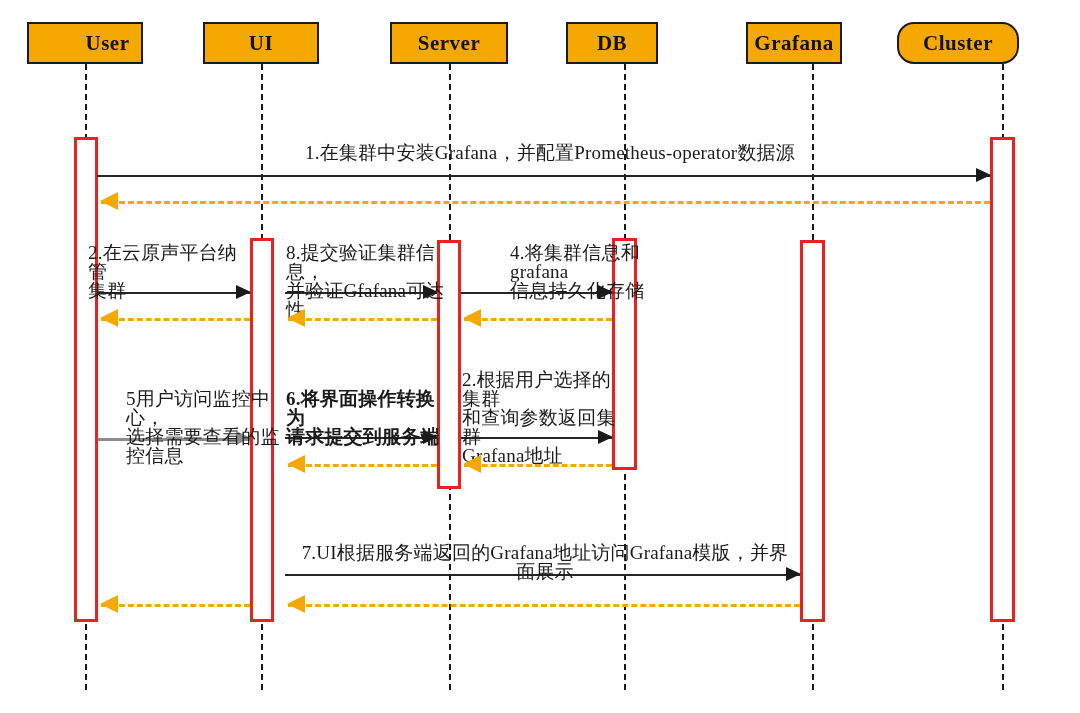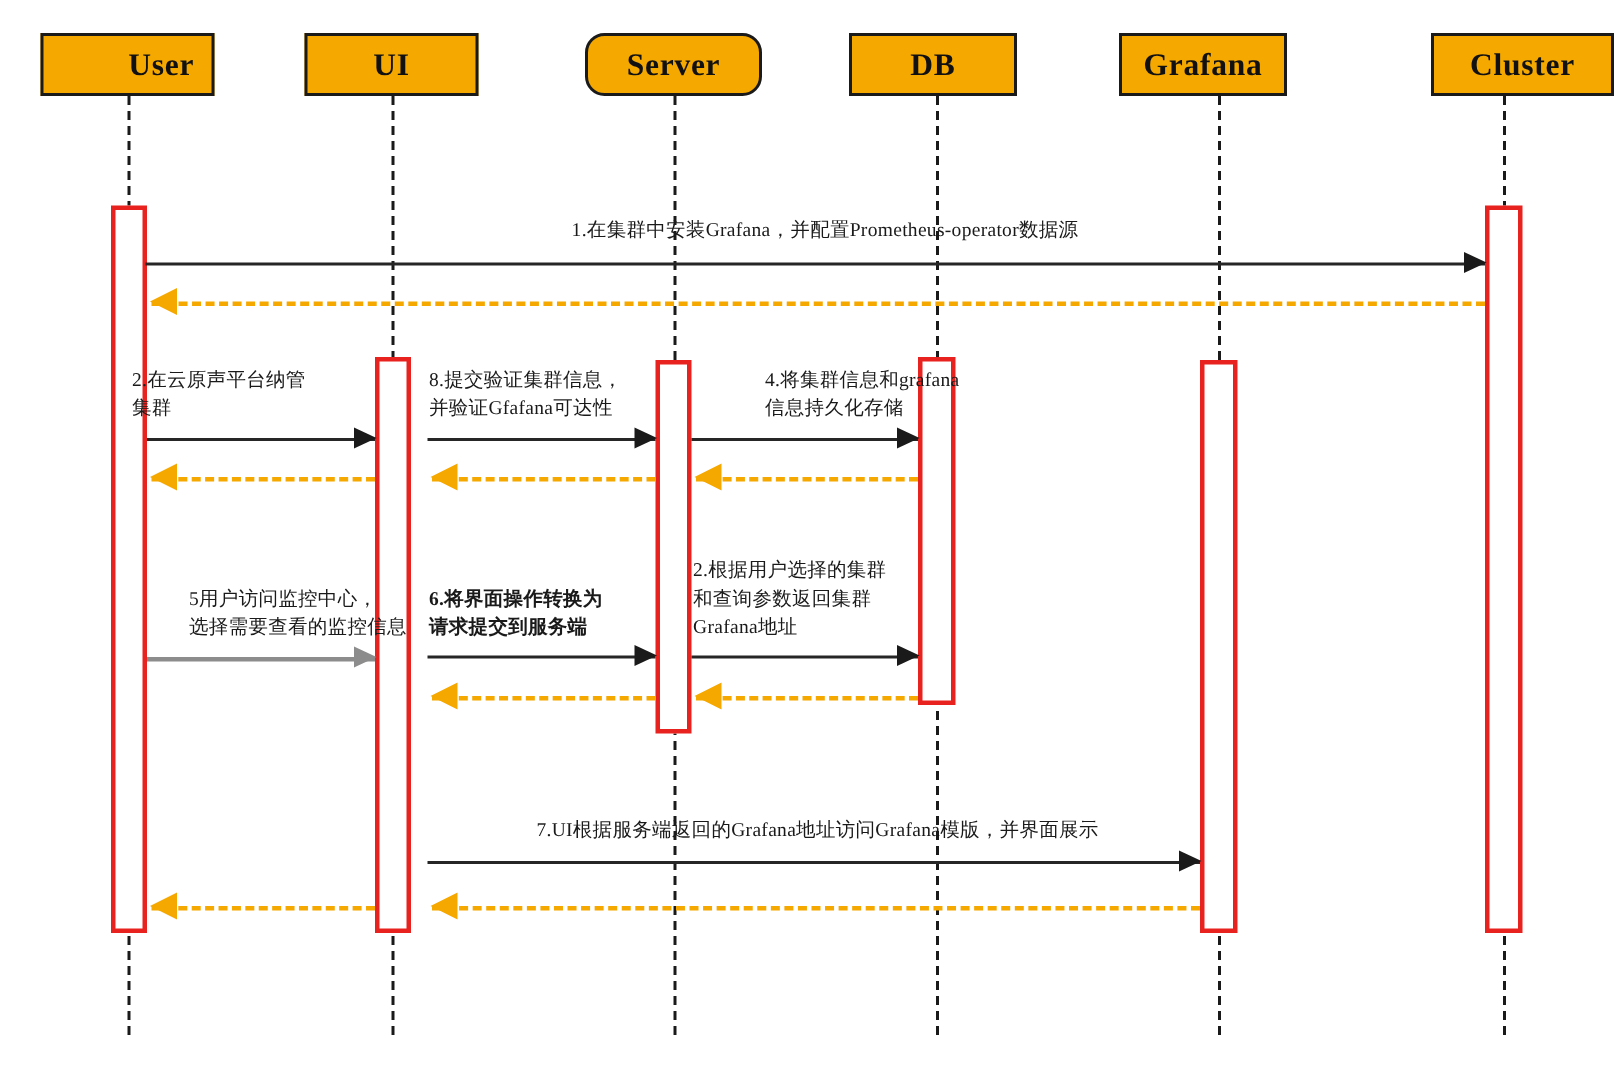--- a/index.html
+++ b/index.html
@@ -91,21 +91,21 @@
     left: -1px;
     top: -9px;
     border-top: 9px solid transparent;
     border-bottom: 9px solid transparent;
     border-right: 18px solid #F5A800;
   }
   
   .msg-label {
     position: absolute;
     color: #1a1a1a;
-    font-size: 13px;
+    font-size: 19px;
     line-height: 19px;
     font-family: "Liberation Serif", "DejaVu Serif", serif;
     white-space: pre-line;
     letter-spacing: 0.2px;
   }
   .msg-label.center {
     text-align: center;
   }
 </style>
 </head>
@@ -209,26 +209,26 @@
         <div class="head left"></div>
       </div>
     </div>
   <div id="participants-layer">
       <div class="participant" style="left: 27px; top: 22px; width: 116px; height: 42px; padding-left: 45px;">
         <span>User</span>
       </div>
       <div class="participant" style="left: 203px; top: 22px; width: 116px; height: 42px;">
         <span>UI</span>
       </div>
-      <div class="participant" style="left: 390px; top: 22px; width: 118px; height: 42px; border-radius: 13px;">
+      <div class="participant" style="left: 390px; top: 22px; width: 118px; height: 42px;">
         <span>Server</span>
       </div>
-      <div class="participant" style="left: 566px; top: 22px; width: 112px; height: 42px;">
+      <div class="participant" style="left: 566px; top: 22px; width: 92px; height: 42px;">
         <span>DB</span>
       </div>
-      <div class="participant" style="left: 746px; top: 22px; width: 112px; height: 42px;">
+      <div class="participant" style="left: 746px; top: 22px; width: 96px; height: 42px;">
         <span>Grafana</span>
       </div>
-      <div class="participant" style="left: 954px; top: 22px; width: 122px; height: 42px;">
+      <div class="participant" style="left: 897px; top: 22px; width: 122px; height: 42px; border-radius: 17px;">
         <span>Cluster</span>
       </div>
     </div>
 </div>
 
 </body></html>

